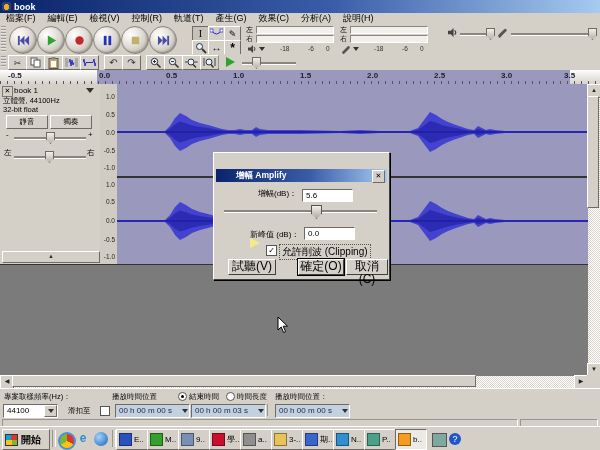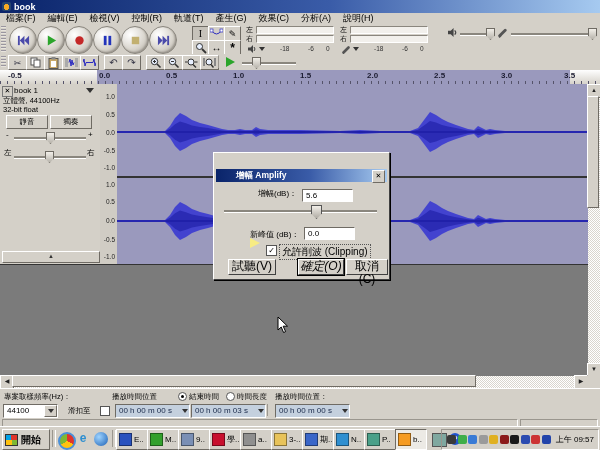--- a/index.html
+++ b/index.html
@@ -81,21 +81,21 @@
   #dialog{left:213px;top:152px;width:175px;height:126px;background:#d4d0c8;border:1px solid;border-color:#fff #404040 #404040 #fff;box-shadow:1px 1px 0 #000;}
   #dlg-title{position:absolute;left:2px;top:16px;right:2px;height:13px;background:linear-gradient(90deg,#0a246a,#3a5ca8 55%,#a6caf0);color:#fff;font-weight:bold;font-size:8.5px;line-height:13px;padding-left:20px;}
   #dlg-close{position:absolute;right:2px;top:1px;width:11px;height:11px;background:#d4d0c8;border:1px solid;border-color:#fff #6f6b64 #6f6b64 #fff;color:#000;font-size:7px;text-align:center;line-height:10px;}
   .dlg-label{position:absolute;font-size:8px;white-space:nowrap;}
   .dlg-input{position:absolute;width:46px;height:11px;background:#fff;border:1px solid;border-color:#6f6b64 #fff #fff #6f6b64;font-size:8px;line-height:11px;padding-left:3px;}
   #dlg-slider{position:absolute;left:10px;top:57px;width:153px;height:2px;background:#8a867e;border-bottom:1px solid #fff;}
   #dlg-thumb{position:absolute;left:87px;top:-5px;width:9px;height:12px;background:linear-gradient(#f2efe9,#b0aca4);border:1px solid #555;clip-path:polygon(0 0,100% 0,100% 60%,50% 100%,0 60%);}
   #dlg-check{position:absolute;left:52px;top:92px;width:9px;height:9px;background:#fff;border:1px solid #555;font-size:8px;line-height:9px;text-align:center;font-weight:bold;}
   #dlg-checklabel{position:absolute;left:66px;top:92px;font-size:10px;outline:1px dotted #555;padding:0 2px;}
   .dlg-btn{position:absolute;top:106px;height:14px;background:#d4d0c8;border:1px solid;border-color:#fff #404040 #404040 #fff;font-size:12px;text-align:center;line-height:13px;}
-  .dlg-btn.default{outline:1px solid #000;font-style:italic;}
+  .dlg-btn.default{outline:1px solid #000;}
   
   #callout{left:195px;top:227px;width:56px;height:24px;background:linear-gradient(#ffffb0,#f4e87a);border:1px solid #a89a3c;border-radius:6px;box-shadow:1px 2px 2px rgba(0,0,0,.35);display:flex;align-items:center;justify-content:center;font-size:10px;font-weight:bold;color:#3a3a2a;z-index:20;}
   #callout-tail{left:250px;top:238px;width:0;height:0;border-top:5px solid transparent;border-bottom:5px solid transparent;border-left:10px solid #f7ec84;z-index:21;}
   #cursor{left:277px;top:316px;z-index:30;}
 </style>
 </head>
 <body>
 
 <div id="screen">
 
@@ -450,35 +450,20 @@
           <div class="task-ico" style="background: rgb(74, 160, 137);"></div>
           <span>P..</span>
         </div>
         <div class="taskbtn active" style="left: 279px;">
           <div class="task-ico" style="background: rgb(245, 155, 34);"></div>
           <span>b..</span>
         </div>
       </div>
     <div class="abs" style="left:432px;top:6px;width:13px;height:12px;background:#7fa8a0;border:1px solid #555"></div>
     <div class="abs" style="left:449px;top:6px;width:12px;height:12px;border-radius:50%;background:#2255cc;color:#fff;font-size:9px;text-align:center;line-height:12px">?</div>
-    <div id="tray">
-      <div id="trayicons" style="display:flex">
-          <div class="tray-ico" style="background: rgb(58, 58, 58);"></div>
-          <div class="tray-ico" style="background: rgb(63, 174, 73);"></div>
-          <div class="tray-ico" style="background: rgb(58, 123, 213);"></div>
-          <div class="tray-ico" style="background: rgb(154, 154, 154);"></div>
-          <div class="tray-ico" style="background: rgb(224, 176, 32);"></div>
-          <div class="tray-ico" style="background: rgb(139, 26, 26);"></div>
-          <div class="tray-ico" style="background: rgb(26, 26, 26);"></div>
-          <div class="tray-ico" style="background: rgb(43, 75, 176);"></div>
-          <div class="tray-ico" style="background: rgb(204, 51, 51);"></div>
-          <div class="tray-ico" style="background: rgb(34, 68, 170);"></div>
-        </div>
-      <span id="clock">上午 09:57</span>
-    </div>
   </div>
 
   <div class="abs" id="dialog">
     <div id="dlg-title"><span>增幅 Amplify</span>
       <div id="dlg-close">✕</div>
     </div>
     <span class="dlg-label" style="left:44px;top:35px">增幅(dB)：</span>
     <div class="dlg-input" style="left:88px;top:36px">5.6</div>
     <div id="dlg-slider">
         <div id="dlg-thumb"></div>

